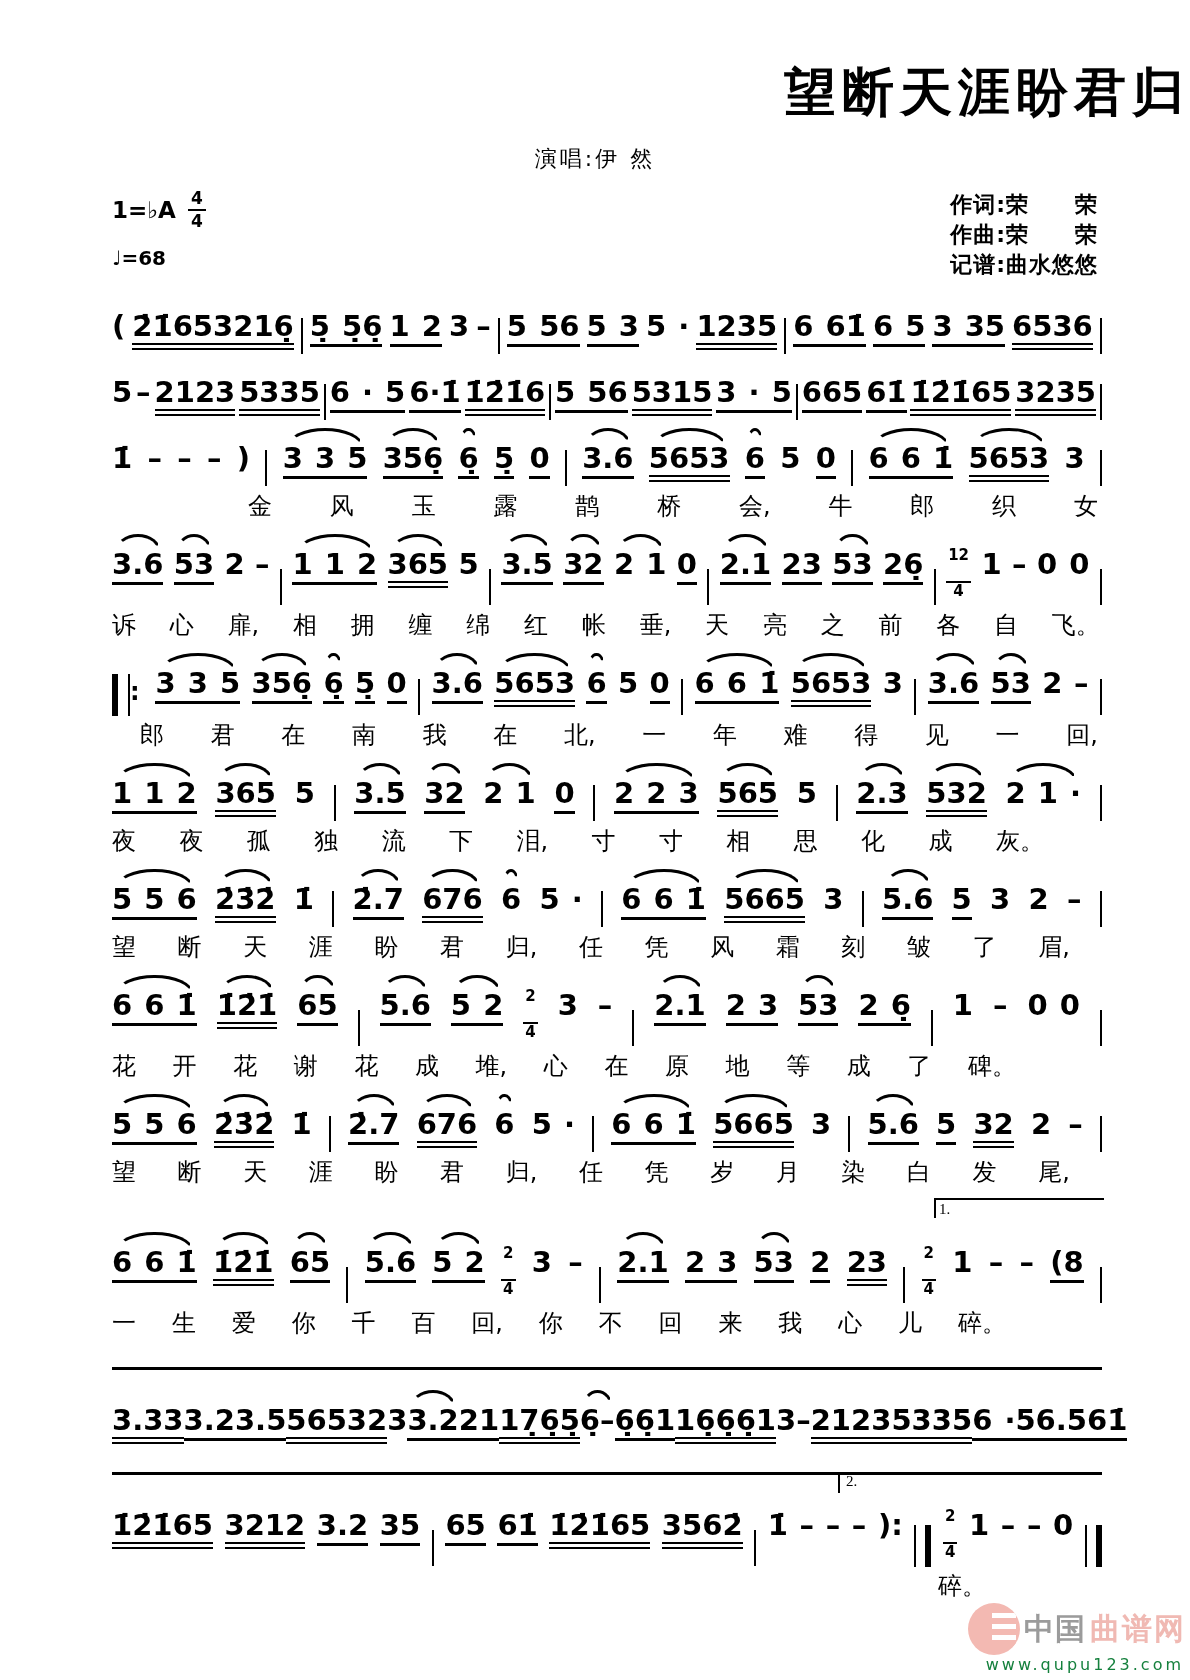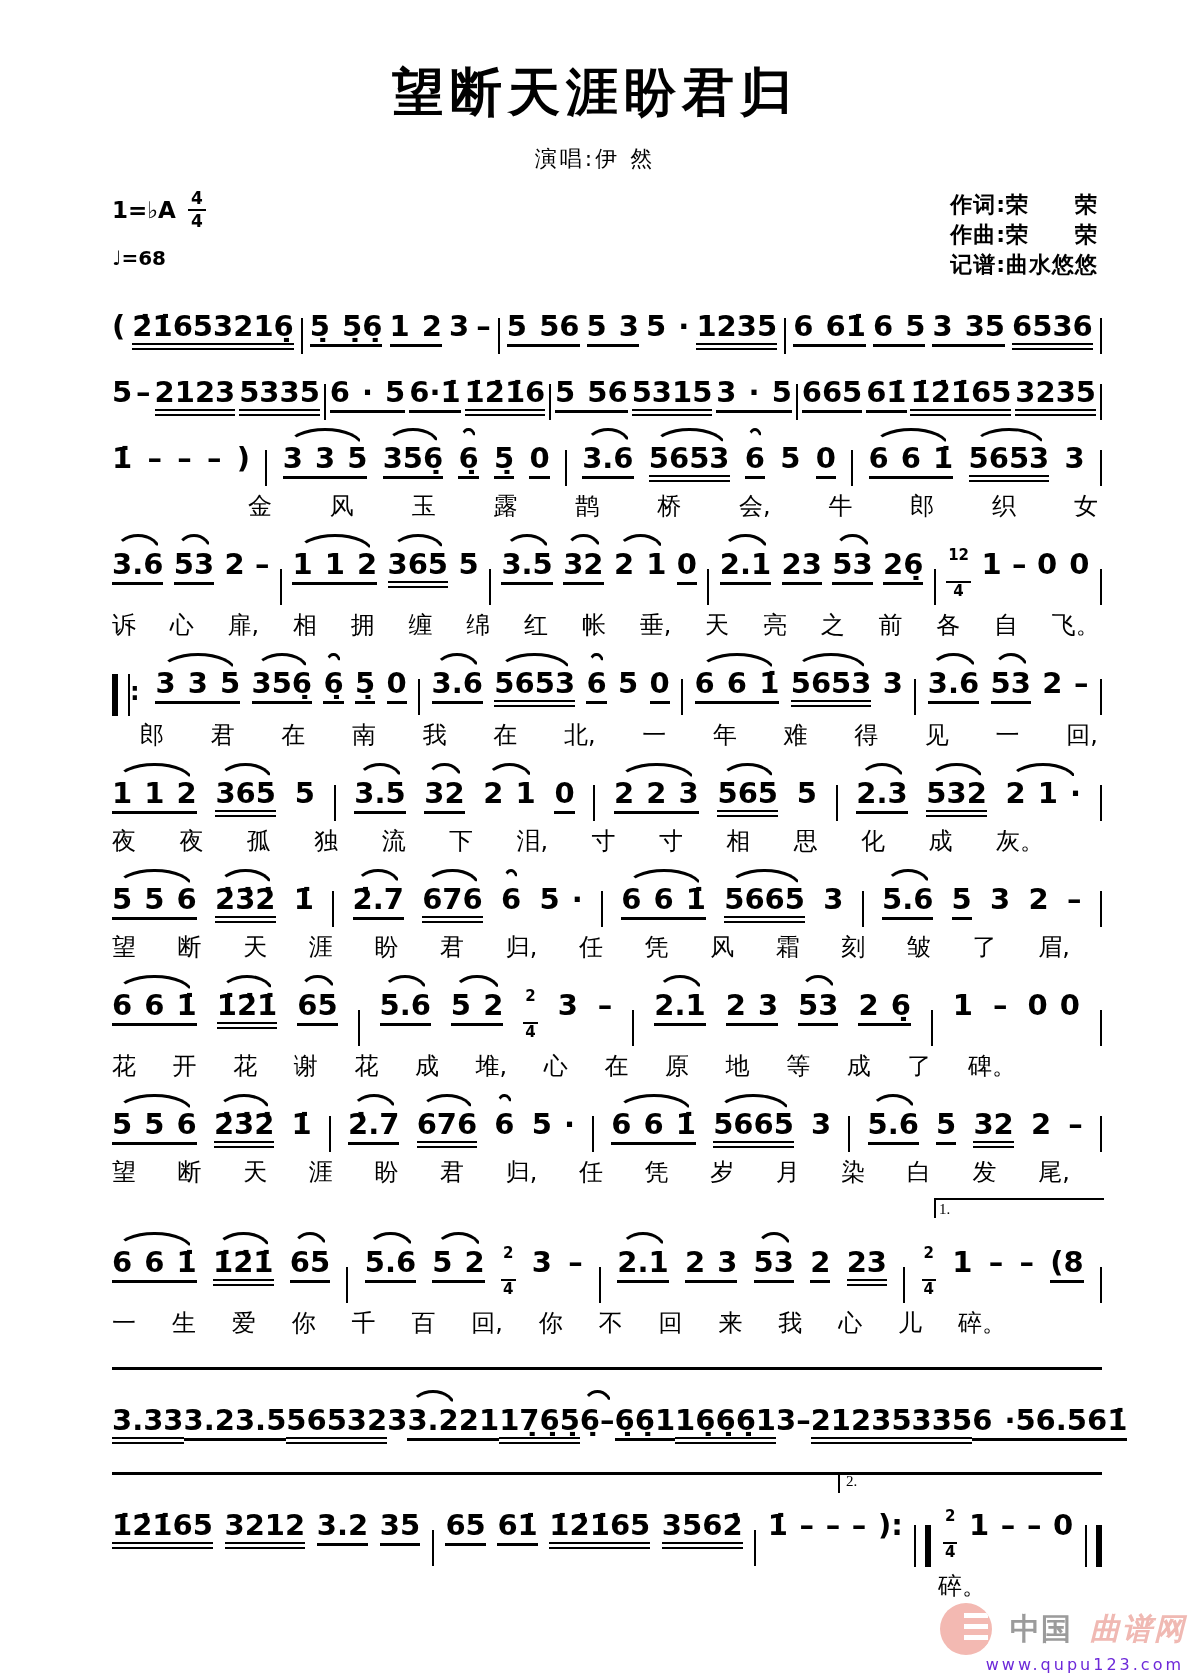--- a/index.html
+++ b/index.html
@@ -1,20 +1,20 @@
 <!DOCTYPE html>
 <html><head>
 <meta charset="utf-8">
 <style>
   html,body{margin:0;padding:0;background:#e8e8e8;}
   .page{width:1190px;height:1680px;background:#ffffff;position:relative;margin:0 auto;
         font-family:"DejaVu Sans",sans-serif;color:#000;overflow:hidden;}
 
   
-  .title{text-align:center;padding-top:58px;font-family:"Liberation Serif",serif;
+  .title{text-align:right;padding-top:58px;font-family:"Liberation Serif",serif;
          font-weight:bold;font-size:52px;letter-spacing:6px;}
   .singer{text-align:center;margin-top:16px;font-size:22px;letter-spacing:3px;}
 
   .meta{display:flex;justify-content:space-between;align-items:flex-start;
         padding:16px 92px 0 112px;gap:20px;}
   .keyline{display:flex;align-items:center;gap:12px;font-weight:bold;font-size:23px;}
   .meter{display:inline-flex;flex-direction:column;align-items:center;line-height:1;
          font-size:17px;font-weight:bold;}
   .meter .num{border-bottom:2px solid #000;padding:0 3px 2px;}
   .meter .den{padding-top:2px;}
@@ -67,28 +67,28 @@
   .block:nth-child(6) .lyr{padding-right:58px;}
   .block:nth-child(7) .lyr{padding-right:32px;}
   .block:nth-child(8) .lyr{padding-right:86px;}
   .block:nth-child(9) .lyr{padding-right:32px;}
   .block:nth-child(10) .lyr{padding-right:96px;}
   .block:nth-child(12) .lyr{justify-content:flex-end;padding-right:116px;}
 
   
   .watermark{position:absolute;right:4px;bottom:6px;display:flex;flex-direction:column;
              align-items:flex-end;}
-  .wm-top{display:flex;align-items:center;gap:18px;}
+  .wm-top{display:flex;align-items:center;gap:4px;}
   .wm-logo{width:52px;height:52px;border-radius:50%;background:#f3b9b2;position:relative;
            overflow:hidden;}
   .wm-logo::after{content:"";position:absolute;left:24px;top:10px;width:24px;height:33px;
                   background:repeating-linear-gradient(#fff 0 5px,#f3b9b2 5px 11px);}
   .wm-cn1{color:#9b9b9b;font-weight:bold;font-size:30px;letter-spacing:1px;}
-  .wm-cn2{color:#f0b9b3;font-weight:bold;font-size:30px;letter-spacing:2px;font-style:italic;}
-  .wm-url{color:#6d28d9;font-size:16px;letter-spacing:3px;margin-top:0px;padding-right:2px;}
+  .wm-cn2{color:#f0b9b3;font-weight:bold;font-size:30px;letter-spacing:2px;}
+  .wm-url{color:#15803d;font-size:16px;letter-spacing:3px;margin-top:0px;padding-right:2px;}
 </style>
 </head>
 <body>
 
 <div class="page">
 
   <div class="title">望断天涯盼君归</div>
   <div class="singer">演唱:伊 然</div>
 
   <div class="meta">

